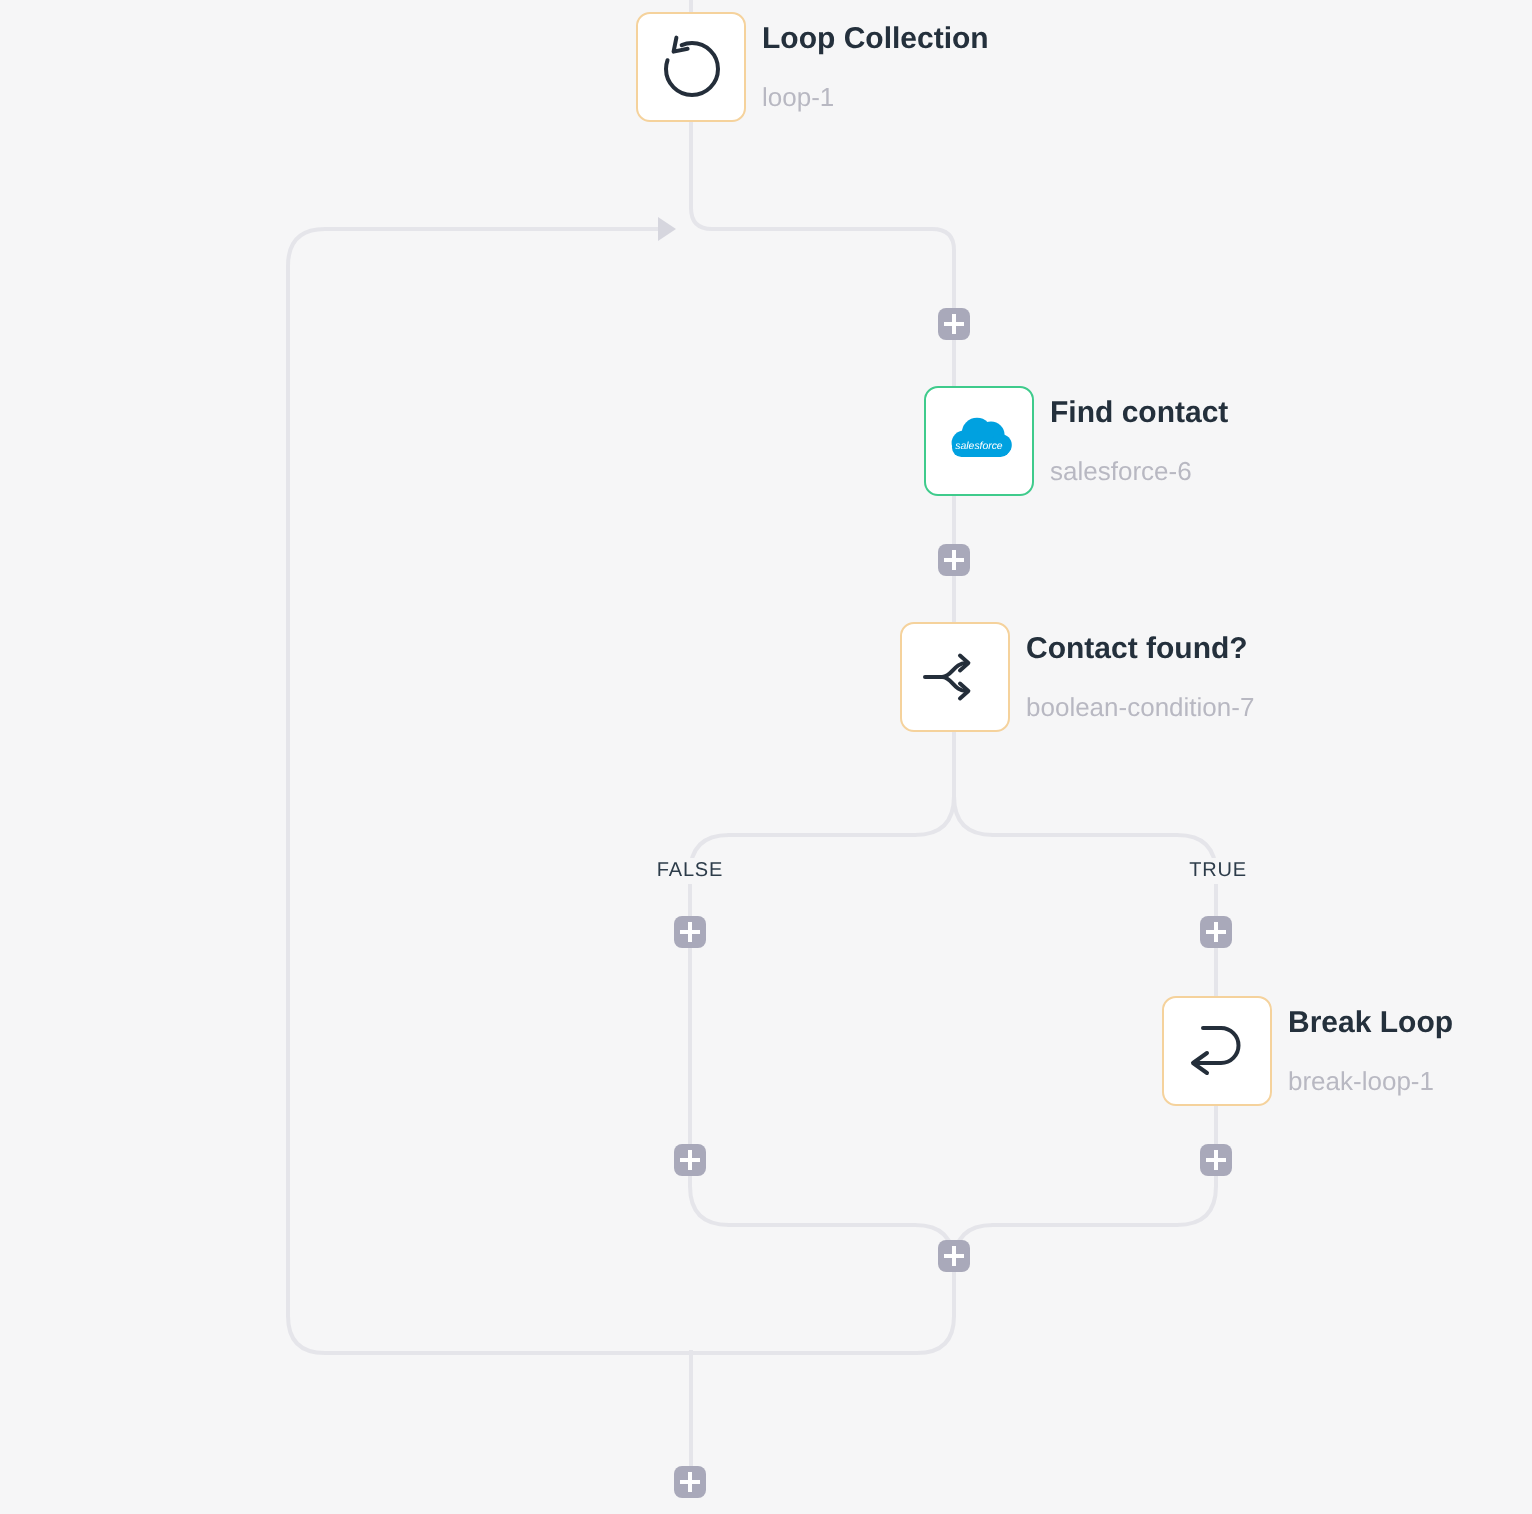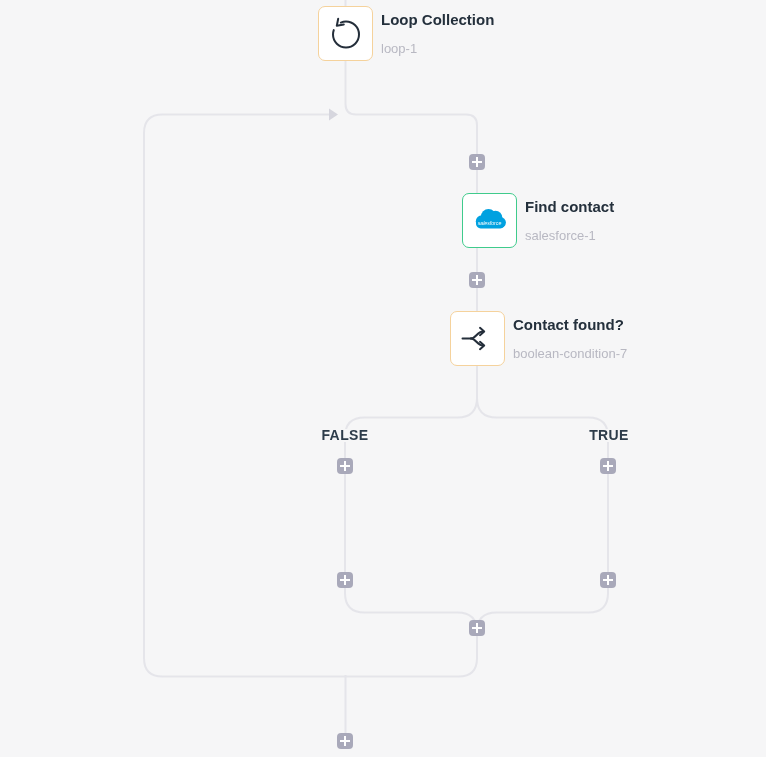--- a/index.html
+++ b/index.html
@@ -33,21 +33,21 @@
   .node svg{display:block;}
   .ic{stroke:var(--icon-stroke);stroke-width:2;fill:none;stroke-linecap:round;stroke-linejoin:round;}
   .meta{display:flex;flex-direction:column;justify-content:center;}
   .title{font-size:15px;font-weight:600;color:var(--title);line-height:19px;white-space:nowrap;}
   .subtitle{font-size:13px;font-weight:400;color:var(--subtitle);line-height:18px;margin-top:11px;white-space:nowrap;}
   .plus{position:absolute;width:16px;height:16px;background:var(--plus);border-radius:4px;cursor:pointer;}
   .plus::before,.plus::after{content:"";position:absolute;left:50%;top:50%;transform:translate(-50%,-50%);background:#fff;}
   .plus::before{width:10px;height:2px;}
   .plus::after{width:2px;height:10px;}
   .branch-label{
-    position:absolute;transform:translateX(-50%);font-size:14px;font-weight:700;
+    position:absolute;transform:translateX(-50%);font-size:10px;font-weight:400;
     letter-spacing:.4px;color:var(--label);background:var(--bg);padding:0 3px;line-height:13px;
   }
   .sf-cloud{fill:var(--sf-blue);}
   .sf-text{fill:#ffffff;font-size:5.2px;font-style:italic;font-family:"Liberation Sans",sans-serif;}
 </style>
 </head>
 <body>
 
 <div id="canvas">
 
@@ -92,21 +92,21 @@
             <circle cx="33.5" cy="24.5" r="6.8"></circle>
             <circle cx="38.5" cy="29.5" r="5.4"></circle>
             <rect x="14" y="26" width="29" height="9.5" rx="4.7"></rect>
           </g>
           <text class="sf-text" x="27.5" y="31.5" text-anchor="middle">salesforce</text>
         </svg>
       </span>
     </div>
     <div class="meta">
       <div class="title">Find contact</div>
-      <div class="subtitle">salesforce-1</div>
+      <div class="subtitle">salesforce-6</div>
     </div>
   </div>
 
   <div class="step" style="left:450px;top:311px;">
     <div class="node">
       <span>
         <svg width="55" height="55" viewBox="0 0 55 55">
           <path class="ic" d="M12.5 27.5 H21"></path>
           <path class="ic" d="M21 27.5 C26 27.5 27 20.5 33 20.5"></path>
           <path class="ic" d="M21 27.5 C26 27.5 27 34.5 33 34.5"></path>
@@ -115,20 +115,34 @@
         </svg>
       </span>
     </div>
     <div class="meta">
       <div class="title">Contact found?</div>
       <div class="subtitle">boolean-condition-7</div>
     </div>
   </div>
 
 
+  <div class="step" style="left:581px;top:498px;">
+    <div class="node">
+      <span>
+        <svg width="55" height="55" viewBox="0 0 55 55">
+          <path class="ic" d="M16.5 33.5 H29.5 A8.75 8.75 0 0 0 29.5 16 H20.5"></path>
+          <path class="ic" d="M22.5 28.5 L15.5 33.5 L22.5 38.5"></path>
+        </svg>
+      </span>
+    </div>
+    <div class="meta">
+      <div class="title">Break Loop</div>
+      <div class="subtitle">break-loop-1</div>
+    </div>
+  </div>
 
   <div class="branch-label" style="left:345px;top:429px;">FALSE</div>
   <div class="branch-label" style="left:609px;top:429px;text-align:right;">TRUE</div>
 
   <div class="plus" style="left:469px;top:154px;"></div>
   <div class="plus" style="left:469px;top:272px;"></div>
   <div class="plus" style="left:337px;top:458px;"></div>
   <div class="plus" style="left:600px;top:458px;"></div>
   <div class="plus" style="left:337px;top:572px;"></div>
   <div class="plus" style="left:600px;top:572px;"></div>

